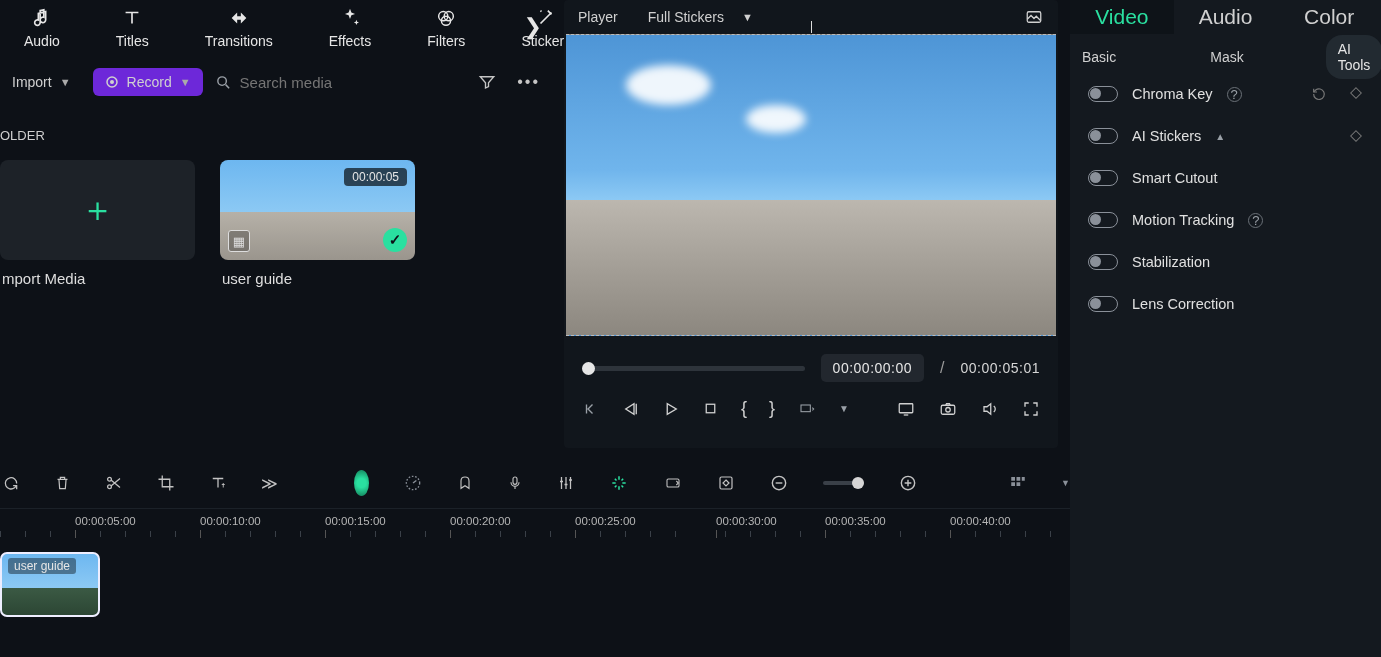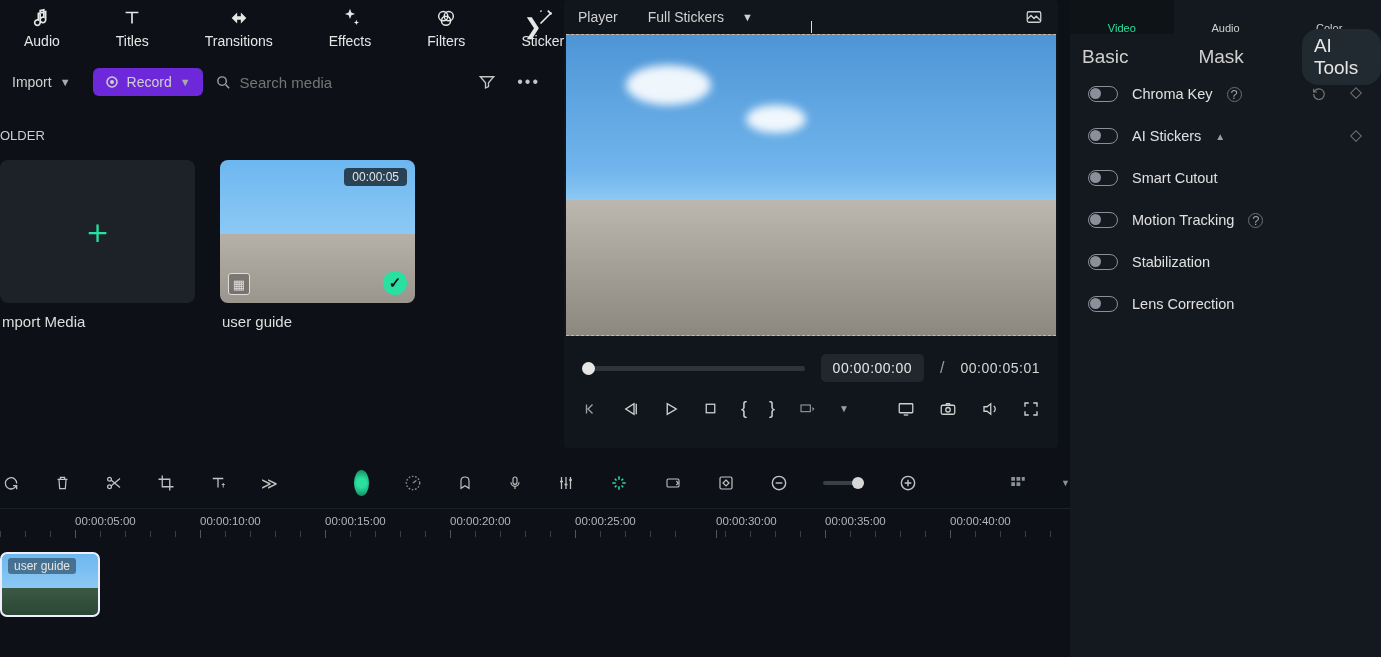--- a/index.html
+++ b/index.html
@@ -20,21 +20,21 @@
 .searchwrap { display:flex; align-items:center; gap:8px; color:#888; font-size:15px; margin-left:2px; }
 .searchwrap input { background:transparent; border:none; color:#ccc; font-size:15px; width:170px; outline:none; }
 .importbar .right { position:absolute; right:20px; display:flex; gap:20px; align-items:center; }
 
 
 .folderlab { position:absolute; left:0; top:128px; font-size:13px; color:#cfcfcf; }
 
 
 .mediagrid { position:absolute; left:0; top:160px; display:flex; gap:25px; }
 .mediacard { display:flex; flex-direction:column; gap:10px; }
-.thumb { width:195px; height:143px; border-radius:8px; background:#1d2228; position:relative; overflow:hidden; }
+.thumb { width:195px; height:100px; border-radius:8px; background:#1d2228; position:relative; overflow:hidden; }
 .thumb.import { display:flex; align-items:center; justify-content:center; }
 .plus { color:#2ae0a0; font-size:34px; font-weight:300; }
 .thumb.clip { background:linear-gradient(180deg,#6db7f0 0%,#8cc9f4 52%,#b6b1a8 52%,#9a958d 100%); }
 .thumb .dur { position:absolute; top:8px; right:8px; background:rgba(0,0,0,.65); padding:2px 8px; font-size:12px; border-radius:4px; }
 .thumb .vidic { position:absolute; bottom:8px; left:8px; width:22px; height:22px; border:1px solid #ddd; border-radius:3px; display:flex; align-items:center; justify-content:center; color:#ddd; font-size:13px; background:rgba(0,0,0,.25); }
 .thumb .check { position:absolute; bottom:8px; right:8px; width:24px; height:24px; border-radius:50%; background:#2ae0a0; display:flex; align-items:center; justify-content:center; color:#0d1117; font-size:15px; font-weight:bold; }
 .cardlab { font-size:15px; color:#dedede; padding-left:2px; }
 
 
 .player { position:absolute; left:564px; top:0; width:494px; height:448px; background:#11161c; border-radius:4px; }
@@ -51,23 +51,23 @@
 .tcur { background:#22272e; padding:6px 12px; border-radius:5px; font-size:14px; letter-spacing:.5px; }
 .tdur { font-size:14px; color:#d6d6d6; letter-spacing:.5px; }
 .tsep { color:#9a9a9a; }
 .pctrls { display:flex; align-items:center; gap:22px; padding:16px 18px 0 18px; color:#d0d0d0; }
 .pctrls .sp { flex:1; }
 .pctrls i { cursor:pointer; font-style:normal; display:inline-flex; }
 
 
 .inspector { position:absolute; left:1070px; top:0; right:0; bottom:0; background:#14191f; }
 .ptabs { display:flex; height:34px; }
-.ptab { flex:1; display:flex; align-items:flex-end; justify-content:center; font-size:11px; cursor:pointer; color:#d0d0d0; }
+.ptab { flex:1; display:flex; align-items:center; justify-content:center; font-size:21px; cursor:pointer; color:#d0d0d0; }
 .ptab.active { color:#2ae0a0; background:#0e1318; }
-.stabs { display:flex; height:46px; align-items:center; justify-content:flex-end; gap:46px; font-size:19px; }
+.stabs { display:flex; height:46px; align-items:center; justify-content:flex-start; gap:70px; font-size:14px; }
 .stab { color:#d0d0d0; cursor:pointer; padding:6px 12px; }
 .stab.active { color:#e5e5e5; background:#222a31; border-radius:16px; }
 .proplist { padding:6px 18px; display:flex; flex-direction:column; gap:26px; }
 .proprow { display:flex; align-items:center; gap:14px; font-size:14.5px; color:#e0e0e0; }
 .toggle { width:30px; height:16px; border-radius:10px; border:1.5px solid #8a9099; position:relative; cursor:pointer; }
 .toggle::after { content:""; position:absolute; left:1px; top:1px; width:11px; height:11px; border-radius:50%; background:#8a9099; }
 .propicons { margin-left:auto; display:flex; gap:22px; color:#777; }
 .qmark { color:#9aa0a7; font-size:13px; border:1px solid #6a7077; width:15px; height:15px; border-radius:50%; display:inline-flex; align-items:center; justify-content:center; cursor:pointer; }
 
 

